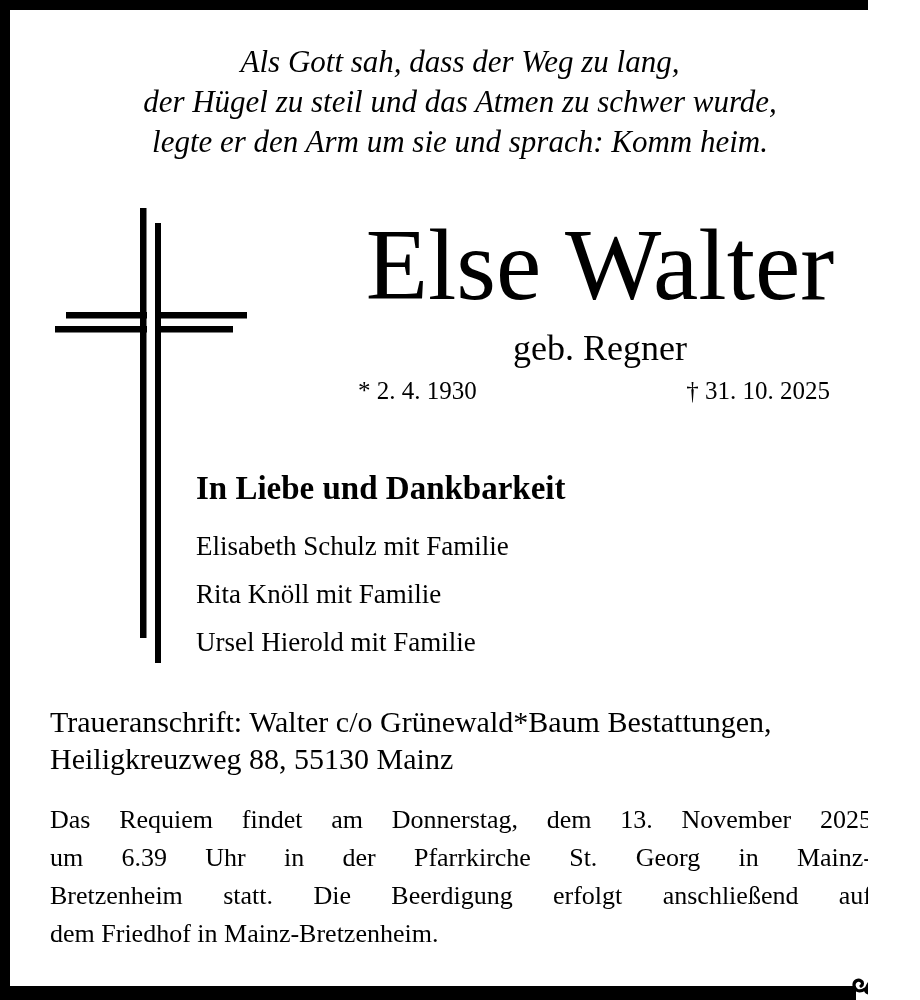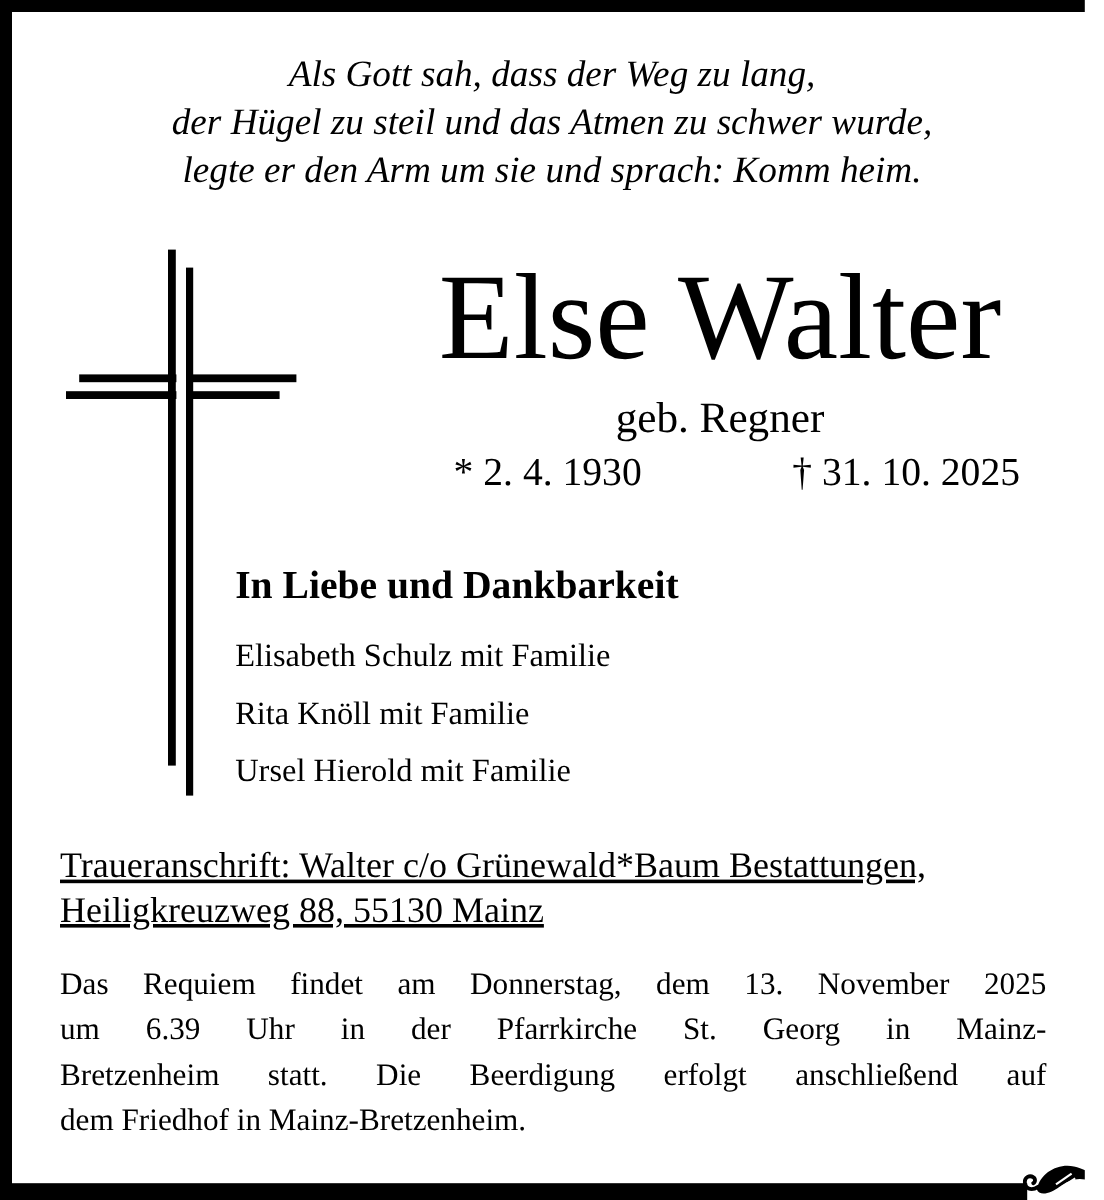--- a/index.html
+++ b/index.html
@@ -3,21 +3,20 @@
 <meta charset="utf-8">
 <style>
   html,body{margin:0;padding:0;background:#ffffff;}
   .page{
     position:relative;
     width:868px;height:1000px;
     background:#ffffff;
     font-family:"Liberation Serif", serif;
     color:#000000;
     overflow:hidden;
-    padding-left:36px;
   }
   
   .border{position:absolute;background:#000000;}
   .border-top{left:0;top:0;width:920px;height:10px;}
   .border-left{left:0;top:0;width:10px;height:1000px;}
   .border-right{left:908px;top:0;width:12px;height:958px;}
   .border-bottom{left:0;top:986px;width:856px;height:14px;}
   .leaf-wrap{position:absolute;left:852px;top:962px;width:68px;height:38px;}
   
   .quote{
@@ -29,35 +28,35 @@
   .cross-wrap{position:absolute;left:55px;top:205px;width:195px;height:460px;}
   
   .name-block{
     position:absolute;left:270px;top:214px;width:660px;
     text-align:center;
   }
   .deceased-name{font-size:102px;line-height:1;white-space:nowrap;}
   .birth-name{font-size:36px;line-height:1;margin-top:14px;}
   
   .dates{
-    position:absolute;left:378px;top:378px;width:472px;
+    position:absolute;left:358px;top:378px;width:472px;
     display:flex;justify-content:space-between;
-    font-size:33px;line-height:1;align-items:flex-end;
+    font-size:25px;line-height:1;align-items:flex-end;
   }
   
   .tribute{
     position:absolute;left:196px;top:468px;width:724px;
     text-align:left;
   }
   .tribute-heading{font-size:33px;line-height:40px;font-weight:bold;}
   .mourners{margin-top:14px;font-size:27px;line-height:48px;}
   
   .address{
     position:absolute;left:50px;top:703px;width:826px;
-    font-size:30px;line-height:37px;text-align:left;text-decoration:underline;
+    font-size:30px;line-height:37px;text-align:left;
   }
   .service{
     position:absolute;left:50px;top:801px;width:822px;
     font-size:26px;line-height:38px;text-align:left;
   }
   .jline{text-align:justify;text-align-last:justify;}
   .line{white-space:normal;}
 </style>
 </head>
 <body>

